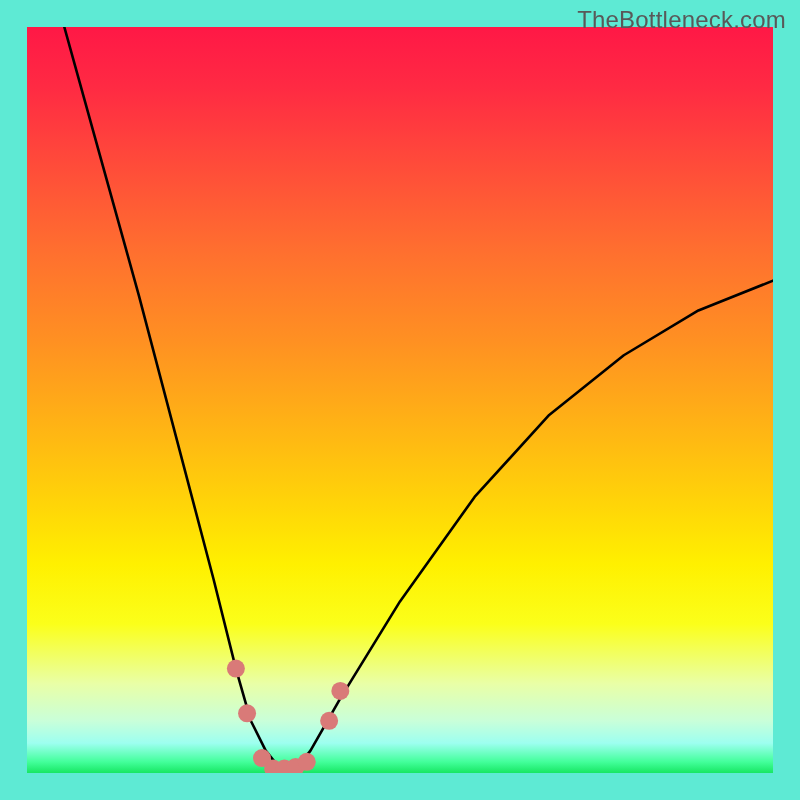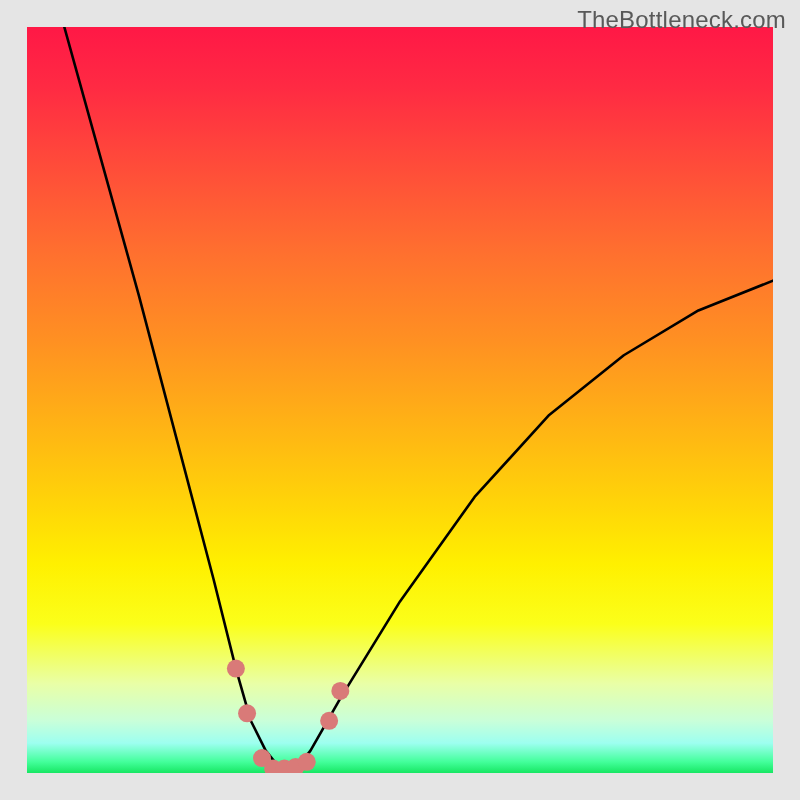--- a/index.html
+++ b/index.html
@@ -1,21 +1,21 @@
 <!DOCTYPE html>
 <html><head>
 <meta charset="utf-8">
 <style>
   * { margin: 0; padding: 0; box-sizing: border-box; }
   html, body { width: 800px; height: 800px; background: #000; overflow: hidden; font-family: Arial, Helvetica, sans-serif; }
   .frame {
     position: relative;
     width: 800px;
     height: 800px;
-    background: #e5e5e5;
+    background: #5eead4;
   }
   .watermark {
     position: absolute;
     top: 6px;
     right: 14px;
     color: #595959;
     font-size: 24px;
     font-weight: 400;
     letter-spacing: 0.2px;
     z-index: 10;

